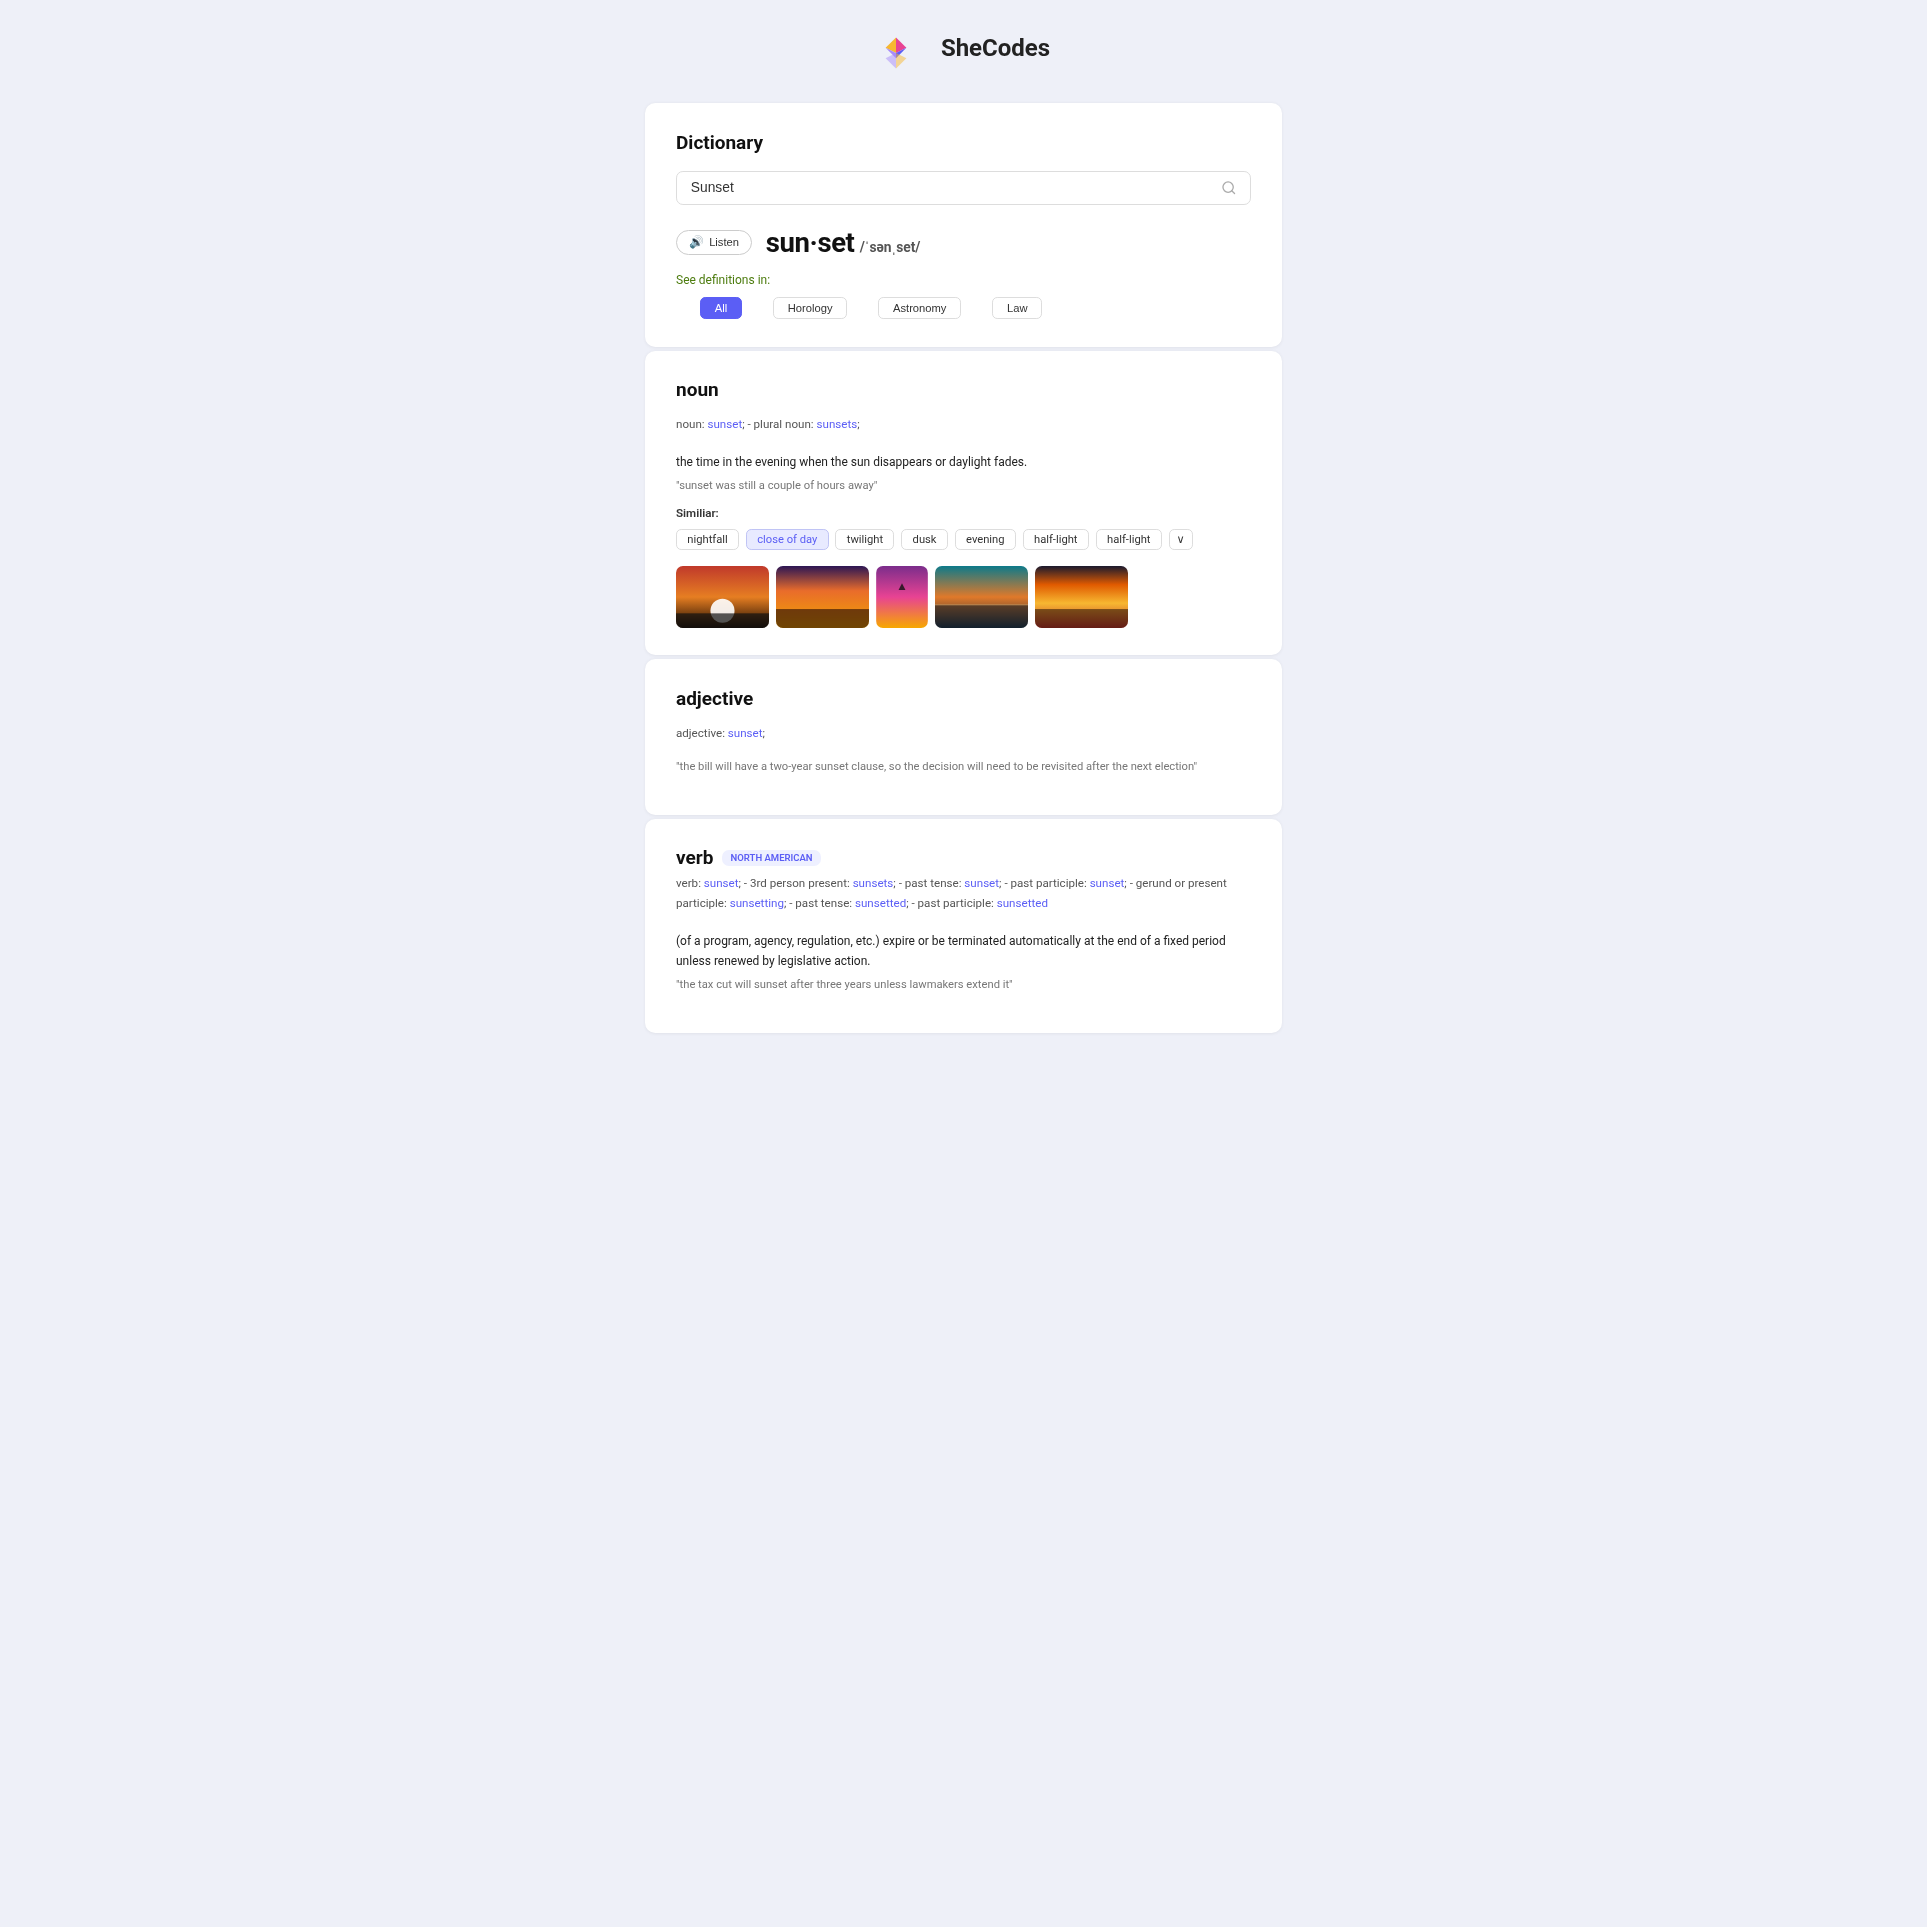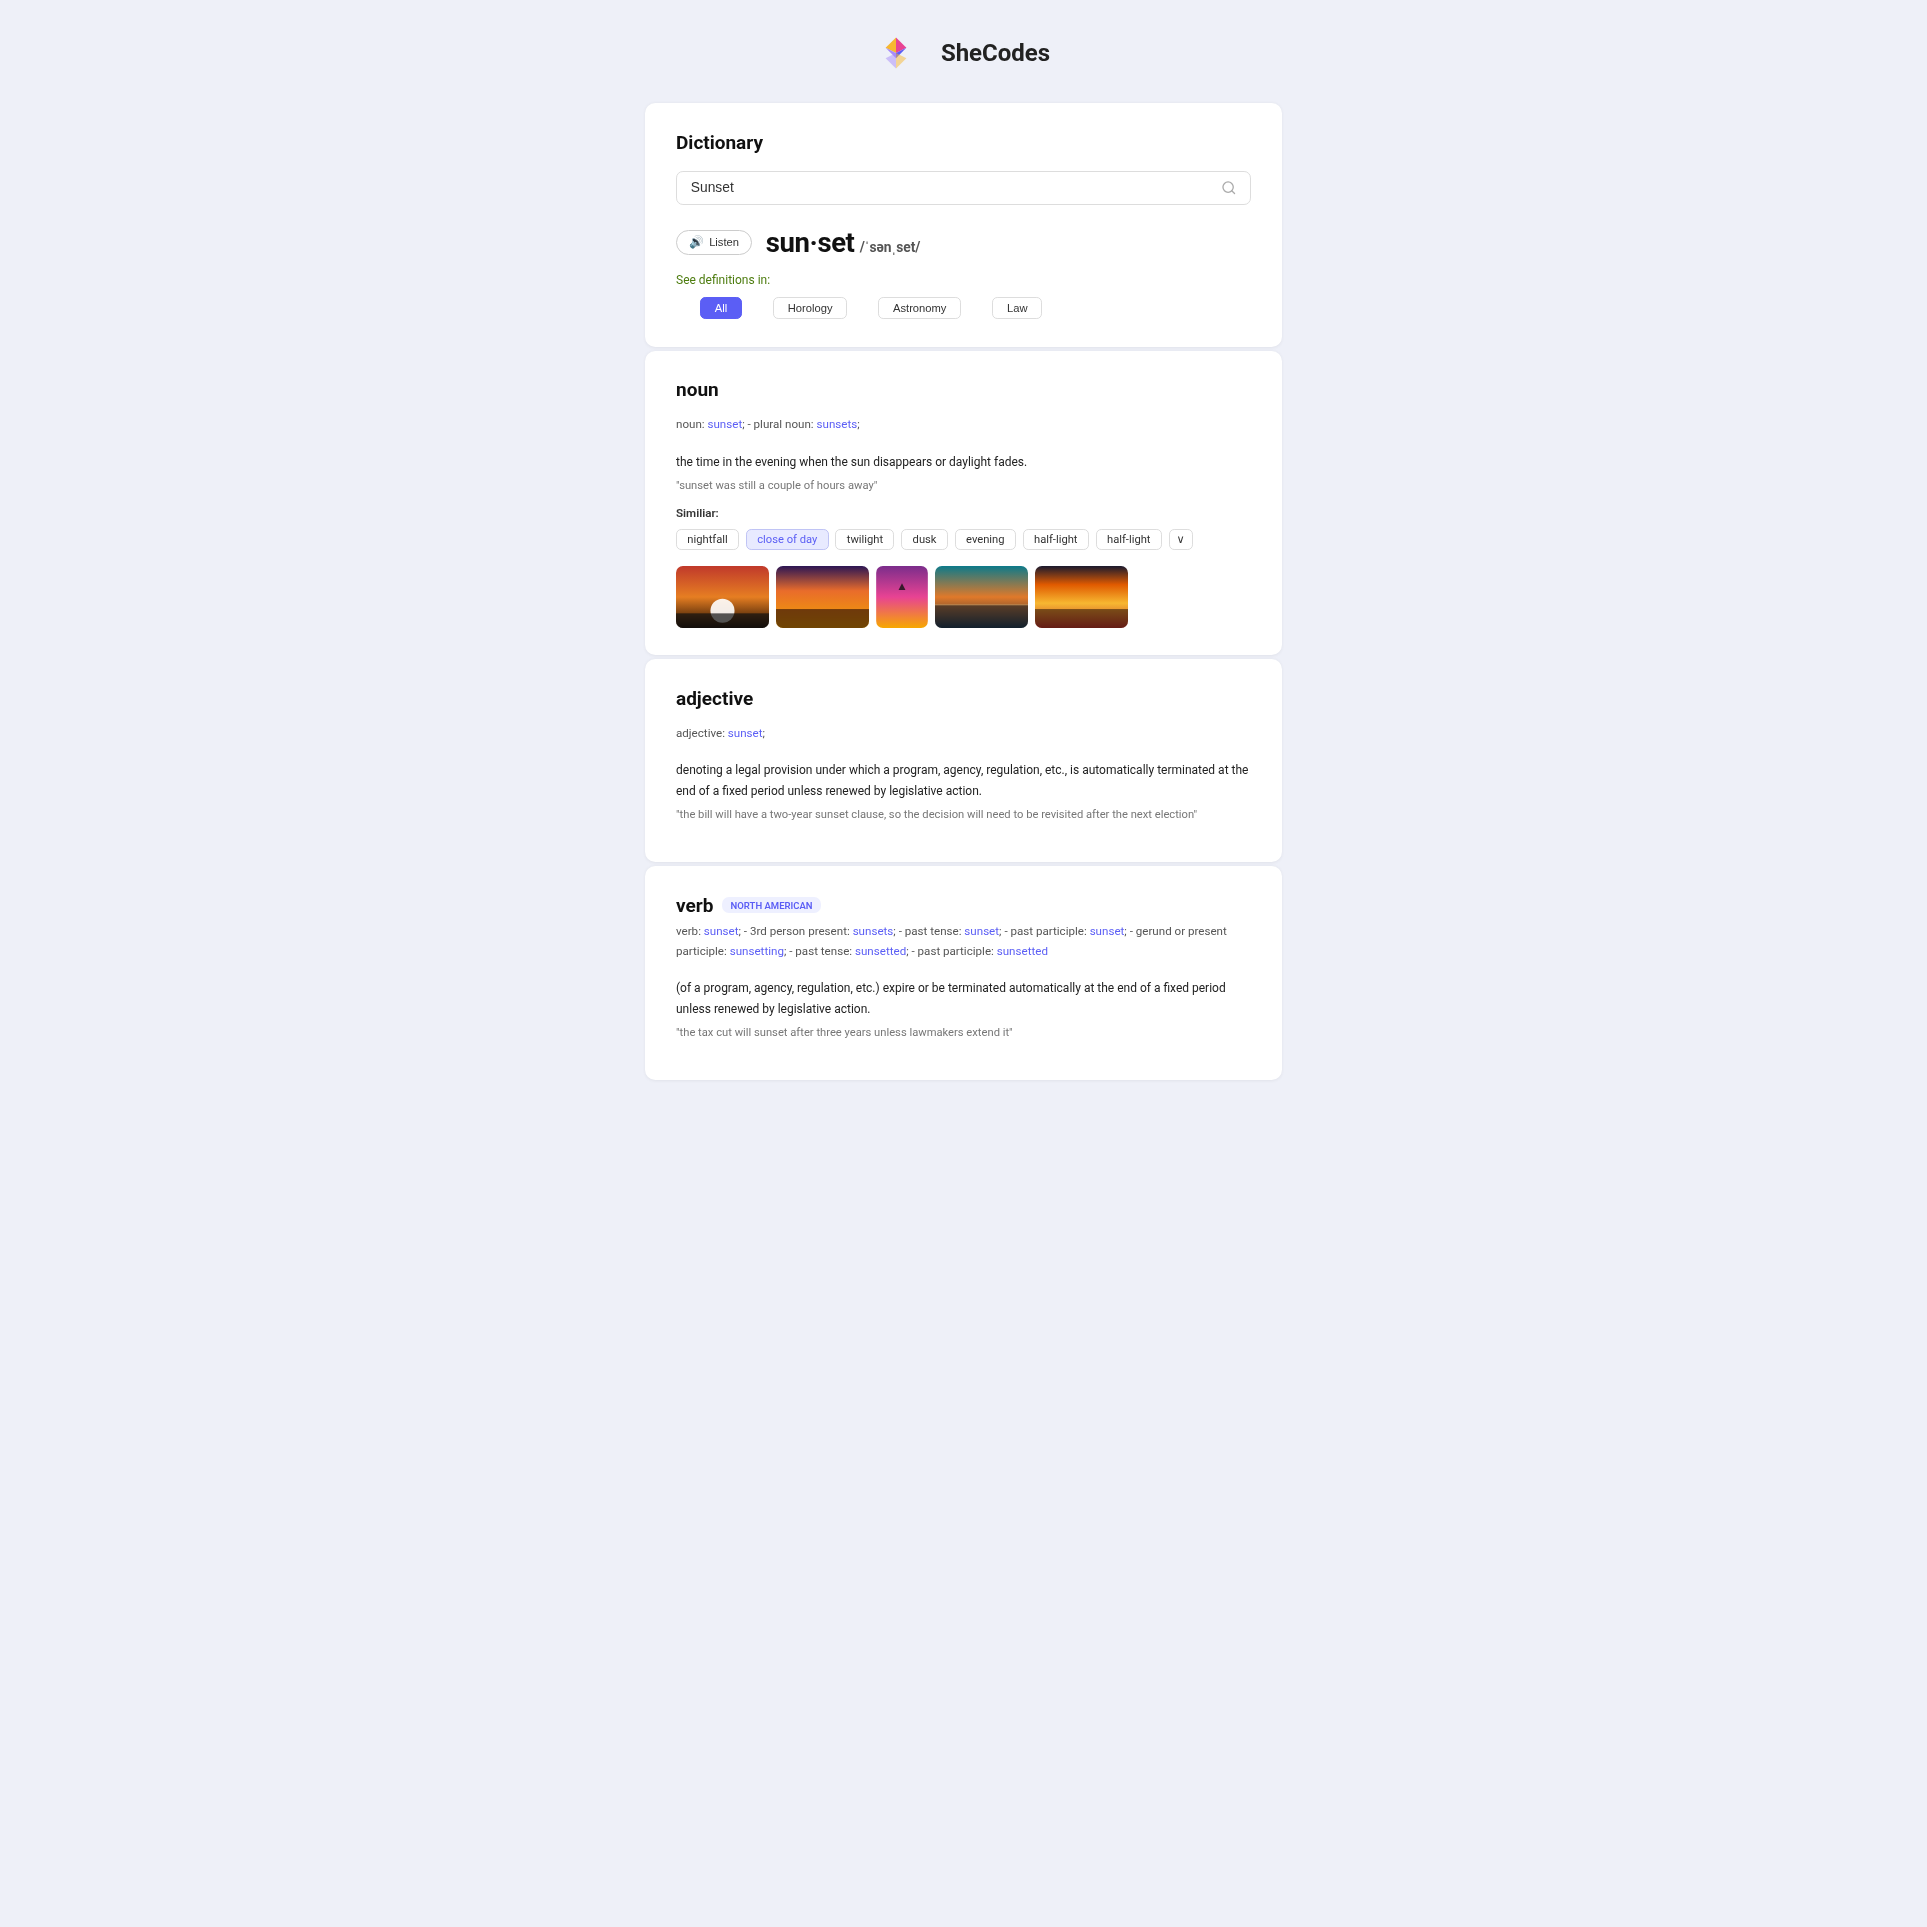--- a/index.html
+++ b/index.html
@@ -5,21 +5,21 @@
     * { box-sizing: border-box; margin: 0; padding: 0; }
     body {
       background: #eef0f8;
       font-family: -apple-system, BlinkMacSystemFont, 'Segoe UI', Roboto, sans-serif;
       min-height: 100vh;
       padding: 34px 17px;
     }
     .header {
       display: flex;
       justify-content: center;
-      align-items: center;
+      align-items: flex-start;
       margin-bottom: 31px;
       gap: 26px;
     }
     .logo-icon {
       width: 38px;
       height: 38px;
       position: relative;
       display: inline-block;
     }
     .logo-text {
@@ -372,21 +372,20 @@
         </svg>
       </div>
     </div>
   </div>
 
   <div class="card">
     <div class="pos-label">adjective</div>
     <div class="word-forms">
       adjective: <a class="link">sunset</a>;
     </div>
-    <div class="definition-text">denoting a legal provision under which a program, agency, regulation, etc., is automatically terminated at the end of a fixed period unless renewed by legislative action.</div>
     <div class="example-text">"the bill will have a two-year sunset clause, so the decision will need to be revisited after the next election"</div>
   </div>
 
   <div class="card">
     <div style="display:flex;align-items:center;margin-bottom:5px;">
       <span class="pos-label" style="margin-bottom:0;">verb</span>
       <span class="badge">NORTH AMERICAN</span>
     </div>
     <div class="word-forms">
       verb: <a class="link">sunset</a>;  -  3rd person present: <a class="link">sunsets</a>;  -  past tense: <a class="link">sunset</a>;  -  past participle: <a class="link">sunset</a>;  -  gerund or present<br>participle: <a class="link">sunsetting</a>;  -  past tense: <a class="link">sunsetted</a>;  -  past participle: <a class="link">sunsetted</a>

